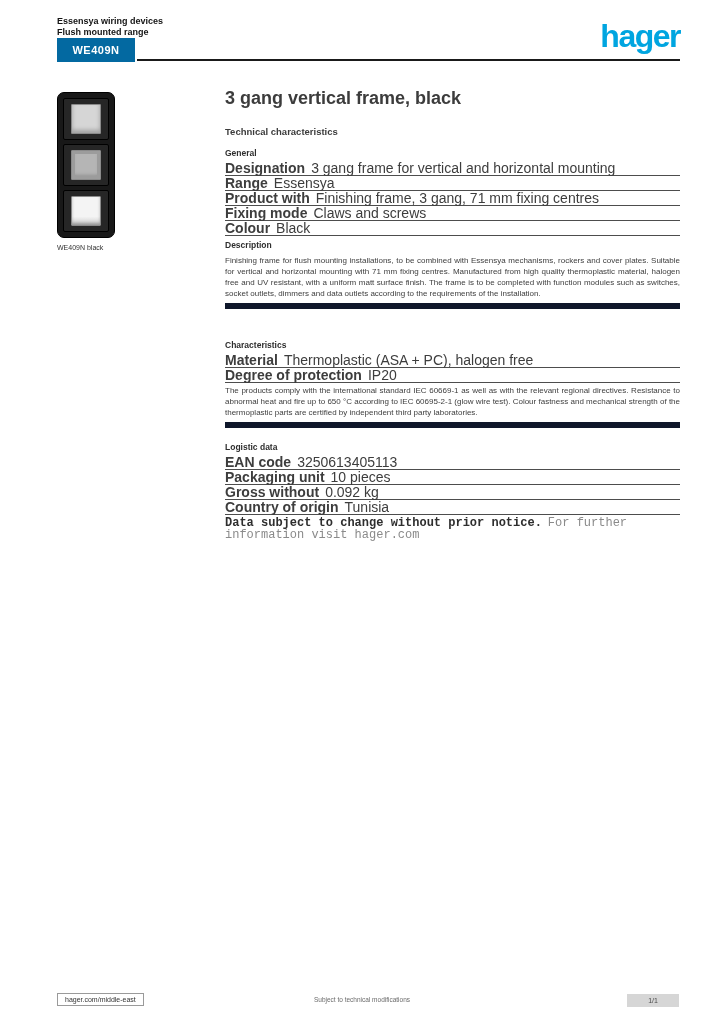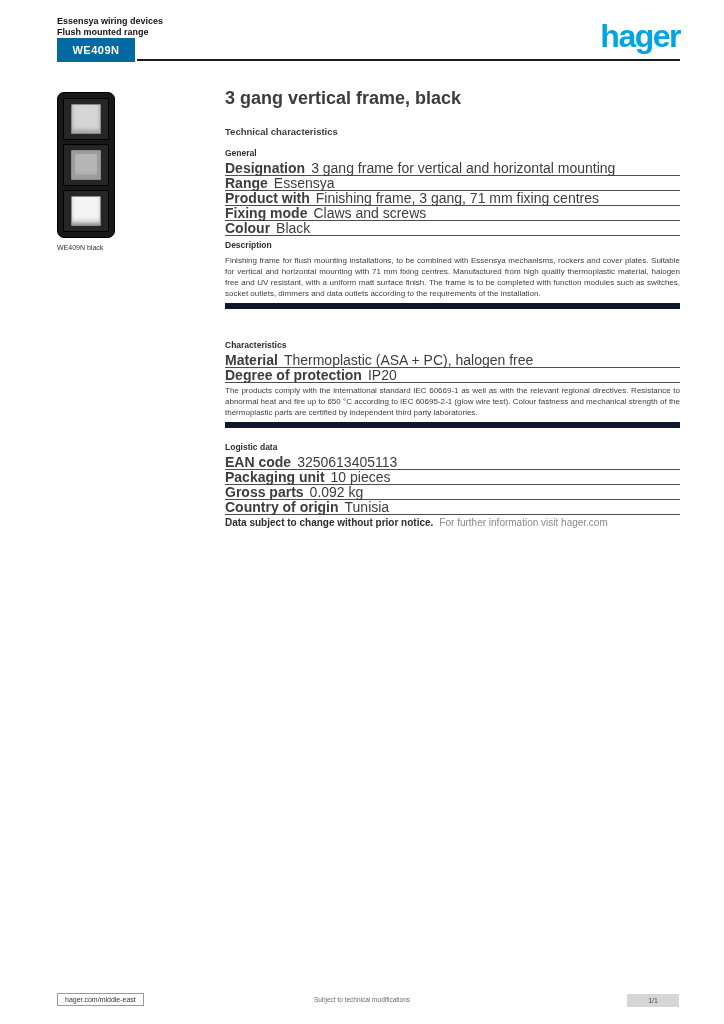--- a/index.html
+++ b/index.html
@@ -60,21 +60,21 @@
   .section-title { font-size:8.5px; font-weight:bold; color:#2e2e2e; margin-bottom:3px; }
   .spec-row {
     font-size:14px; line-height:12px; color:#3d3d3d;
     border-bottom:1px solid #4d4d4d; padding:1px 0 1px;
   }
   .spec-label { font-weight:bold; margin-right:6px; }
   .spec-paragraph {
     font-size:8px; line-height:11px; color:#3d3d3d;
     border-bottom:6px solid #0f172a; padding:2px 0 4px; text-align:justify;
   }
-  .spec-note { font-size:10px; line-height:12px; padding-top:2px; color:#2e2e2e; font-weight:bold; }
+  .spec-note { font-size:12px; line-height:12px; padding-top:2px; color:#2e2e2e; font-weight:bold;font-family:Liberation Mono, monospace; }
   .spec-note-suffix { font-weight:normal; color:#8a8a8a; margin-left:6px; }
 
   
   .footer-left {
     position:absolute; left:57px; top:993px;
     border:1px solid #9a9a9a; padding:2px 7px;
     font-size:7px; color:#333333; background:#ffffff;
   }
   .footer-left a { color:#333333; text-decoration:none; }
   .footer-center {
@@ -153,21 +153,21 @@
 
   <div class="spec-section section-3">
     <div class="section-title">Logistic data</div>
     <div class="spec-row">
       <span class="spec-label">EAN code</span><span class="spec-value">3250613405113</span>
     </div>
     <div class="spec-row">
       <span class="spec-label">Packaging unit</span><span class="spec-value">10 pieces</span>
     </div>
     <div class="spec-row">
-      <span class="spec-label">Gross parts</span><span class="spec-value">0.092 kg</span>
+      <span class="spec-label">Gross without</span><span class="spec-value">0.092 kg</span>
     </div>
     <div class="spec-row">
       <span class="spec-label">Country of origin</span><span class="spec-value">Tunisia</span>
     </div>
     <div class="spec-note">
       <span>Data subject to change without prior notice.</span><span class="spec-note-suffix">For further information visit hager.com</span>
     </div>
   </div>
 
   <div class="footer-left">

